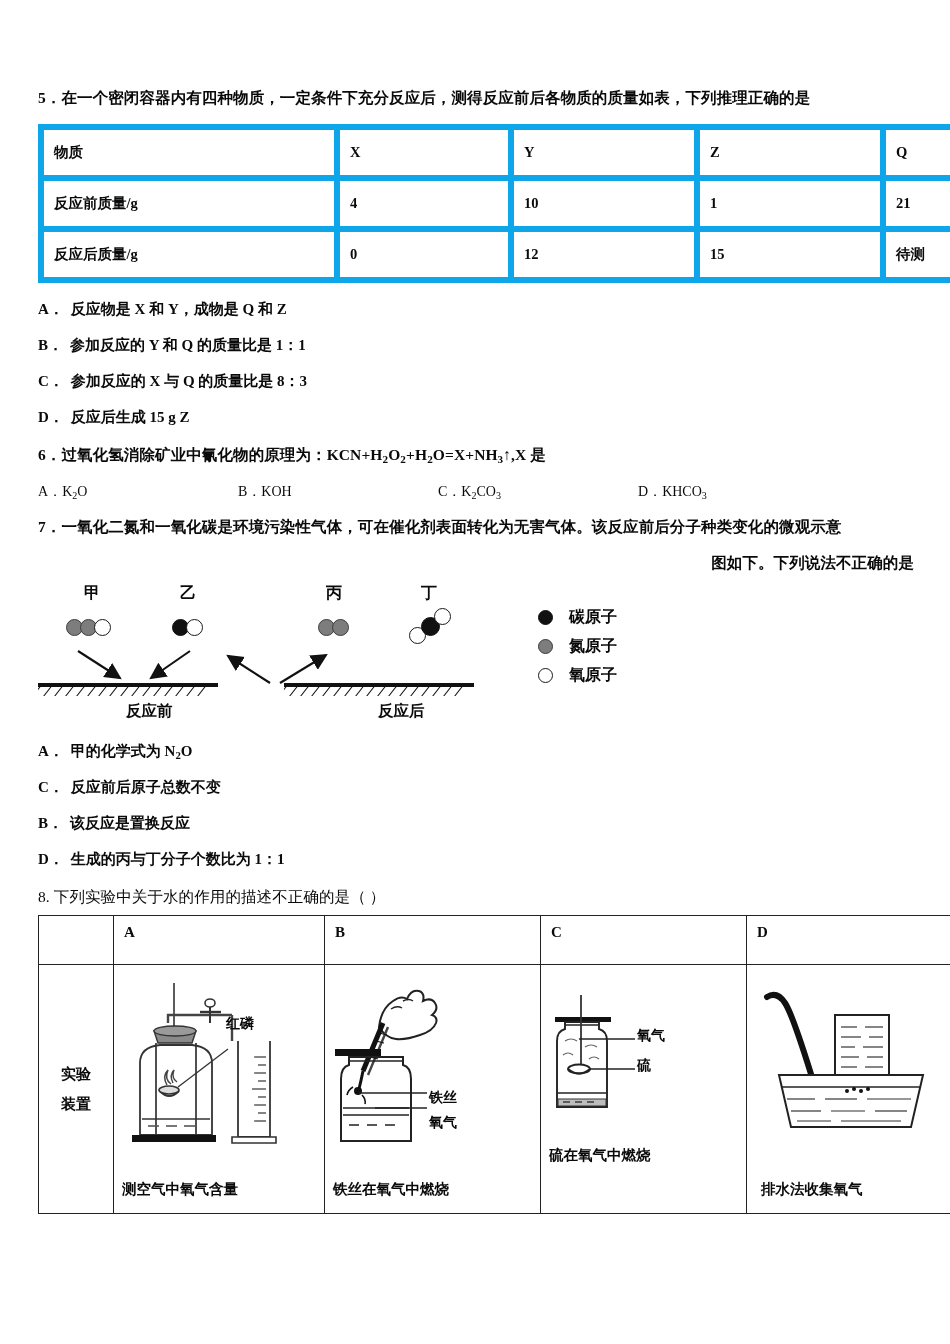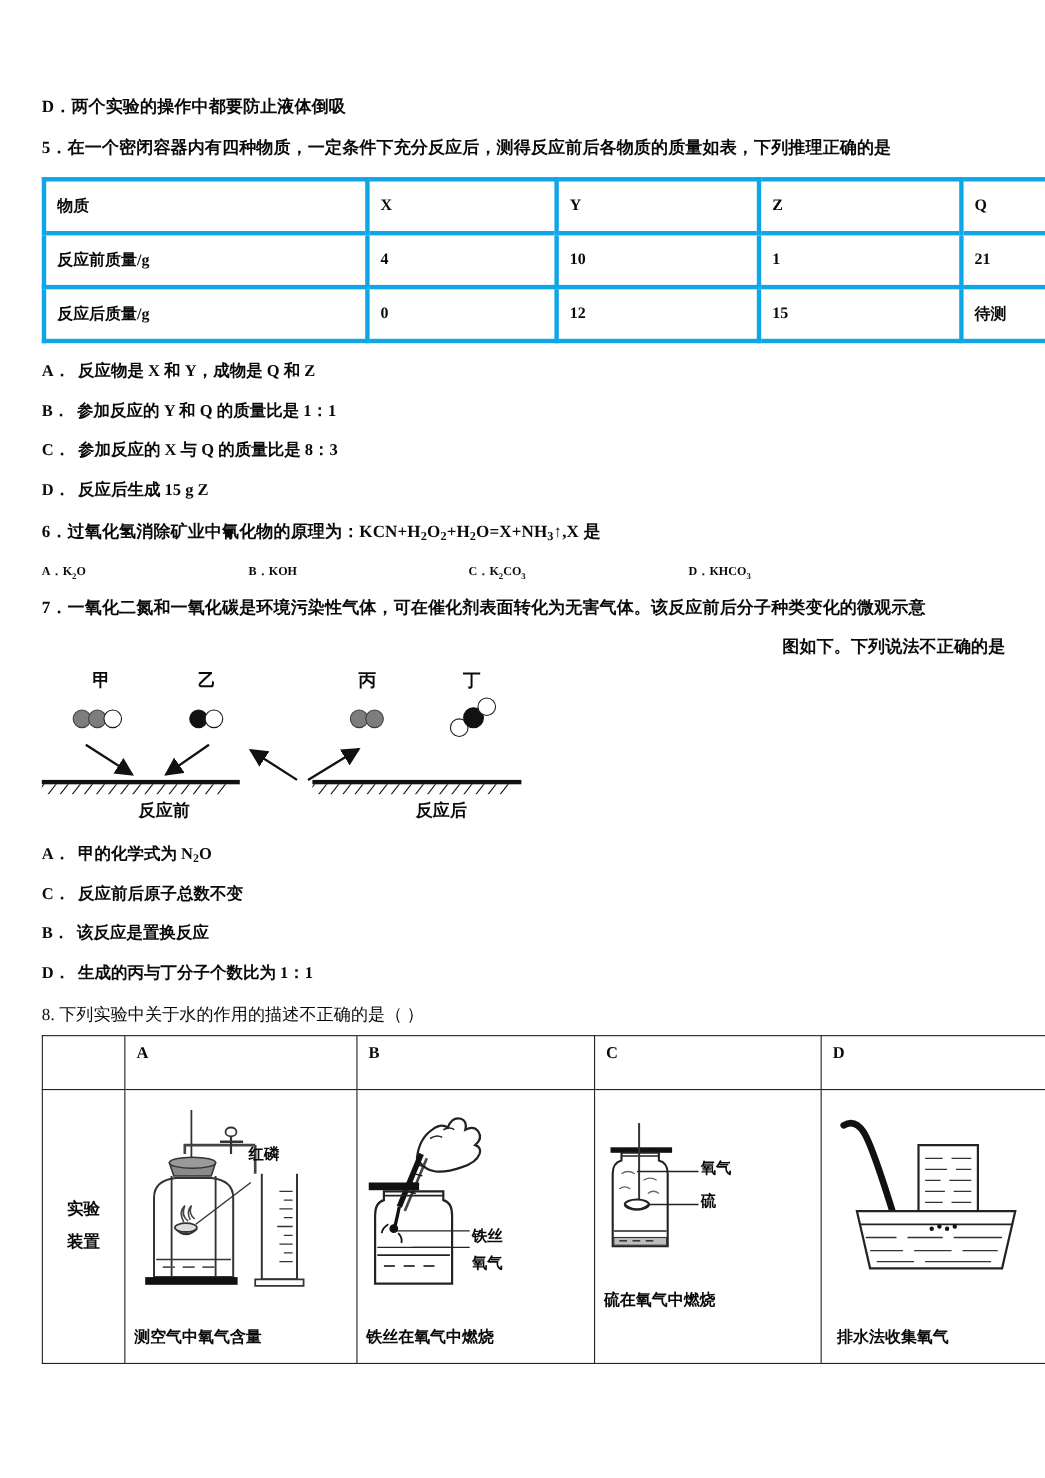--- a/index.html
+++ b/index.html
@@ -39,39 +39,39 @@
   .qline.stem { margin-bottom: 14px; }
   .opt {
     font-size: 15px;
     font-weight: bold;
     margin: 0 0 15px 0;
     line-height: 1.4;
   }
   .opt .lbl { margin-right: 7px; }
   .opt-row {
     display: flex;
-    font-size: 11px;
-    font-weight: bold;
+    font-size: 14px;
+    font-weight: normal;
     margin: 0 0 14px 0;
   }
   .opt-row > div { flex: 0 0 auto; }
   .oc1 { width: 188px; }
-  .oc2 { width: 200px; }
+  .oc2 { width: 200px; margin-left: 12px; }
   .oc3 { width: 200px; }
   sub { font-size: 0.72em; vertical-align: baseline; position: relative; top: 3px; }
 
   
   .mass-table {
     border-collapse: collapse;
     width: 876px;
     margin: 4px 0 16px 0;
     table-layout: fixed;
   }
   .mass-table td {
-    border: 4px solid #0ea5e9;
+    border: 6px solid #0ea5e9;
     height: 45px;
     padding: 0 10px;
     font-size: 14.5px;
     font-weight: bold;
     vertical-align: middle;
     margin-left: 37px;
   }
   .mass-table .c0 { width: 270px; }
   .mass-table .c1 { width: 148px; }
   .mass-table .c2 { width: 160px; }
@@ -194,21 +194,20 @@
   .cw-b { width: 205px; }
   .cw-c { width: 195px; }
   .cw-d { width: 212px; }
 </style>
 </head>
 <body>
 
 <div class="page">
   <div class="content">
 
-    <p class="qline">D．两个实验的操作中都要防止液体倒吸</p>
 
     <p class="qline stem">5．在一个密闭容器内有四种物质，一定条件下充分反应后，测得反应前后各物质的质量如表，下列推理正确的是</p>
 
     <table class="mass-table">
       <tbody>
           <tr class="hdr">
         <td class="c0">物质</td>
         <td class="c1">X</td>
         <td class="c2">Y</td>
         <td class="c3">Z</td>
@@ -340,20 +339,34 @@
         <i style="left:134px"></i>
           <i style="left:145px"></i>
           <i style="left:156px"></i>
           <i style="left:167px"></i>
         <i style="left:178px"></i>
       </span>
 
       <span class="dg-caption" style="left:48px;  top:118px;">反应前</span>
       <span class="dg-caption" style="left:300px; top:118px;text-align:right;">反应后</span>
 
+      <div class="legend">
+        <div class="legend-row">
+          <span class="legend-dot c"></span>
+          <span class="legend-text">碳原子</span>
+        </div>
+        <div class="legend-row">
+          <span class="legend-dot n"></span>
+          <span class="legend-text">氮原子</span>
+        </div>
+        <div class="legend-row">
+          <span class="legend-dot o"></span>
+          <span class="legend-text">氧原子</span>
+        </div>
+      </div>
     </div>
 
     <p class="opt">
       <span class="lbl">A．</span><span>甲的化学式为 N<sub>2</sub>O</span>
     </p>
     <p class="opt">
       <span class="lbl">C．</span><span>反应前后原子总数不变</span>
     </p>
     <p class="opt">
       <span class="lbl">B．</span><span>该反应是置换反应</span>

